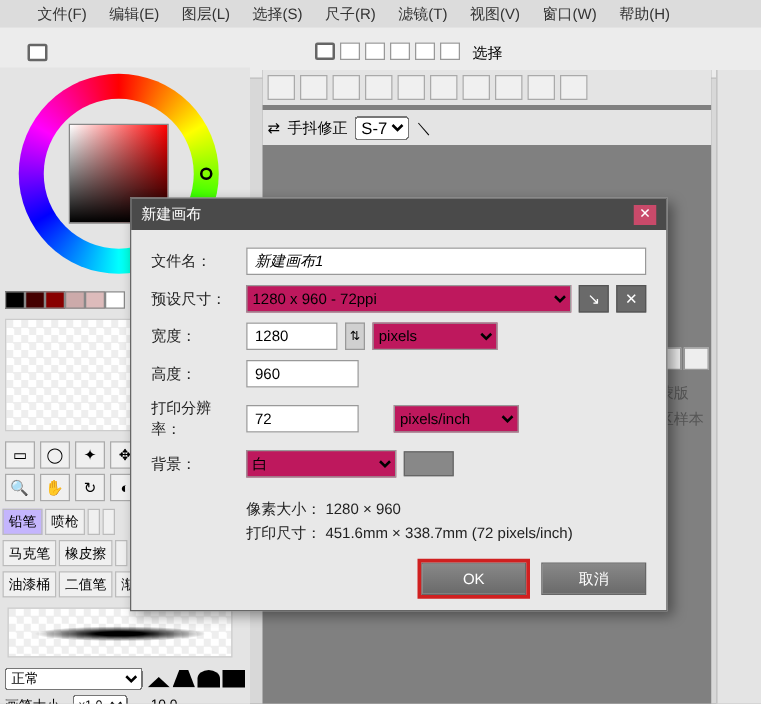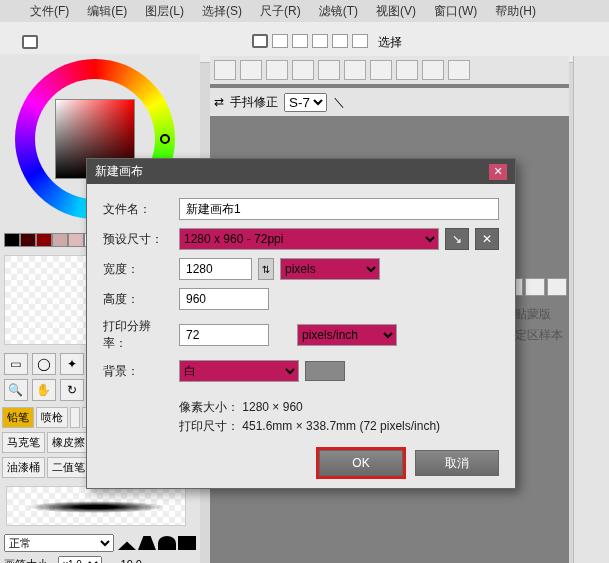--- a/index.html
+++ b/index.html
@@ -25,21 +25,21 @@
 .swatch-row { display: flex; padding: 4px; gap: 0; }
 .swatch-row .sw { width: 16px; height: 14px; border: 1px solid #888; }
 
 .checker-area { width: 190px; height: 90px; margin: 4px; background: repeating-conic-gradient(#fff 0 25%, #eee 0 50%) 0 0 / 12px 12px; border: 1px solid #ccc; }
 
 .tool-grid { display: grid; grid-template-columns: repeat(4, 24px); gap: 4px; padding: 4px; }
 .tool-grid .t { width: 24px; height: 22px; border: 1px solid #aaa; background: #f0f0f0; display: flex; align-items: center; justify-content: center; font-size: 12px; }
 
 .brush-tabs { display: flex; flex-wrap: wrap; padding: 2px; gap: 2px; }
 .brush-tabs .bt { font-size: 11px; padding: 2px 4px; border: 1px solid #bbb; background: #f0f0f0; }
-.brush-tabs .bt.active { background: #eab308; }
+.brush-tabs .bt.active { background: #c4b5fd; }
 
 .brush-preview { width: 180px; height: 40px; margin: 6px; background: repeating-conic-gradient(#fff 0 25%, #eee 0 50%) 0 0 / 12px 12px; border: 1px solid #ccc; position: relative; }
 .brush-preview::after { content: ""; position: absolute; left: 20px; right: 20px; top: 14px; height: 12px; background: radial-gradient(ellipse, #000 20%, transparent 70%); border-radius: 50%; }
 
 .dropdown-row { display: flex; align-items: center; padding: 2px 4px; gap: 4px; }
 .dropdown-row select { flex: 1; font-size: 11px; height: 18px; }
 .dropdown-row .shapes { display: flex; gap: 2px; }
 .dropdown-row .sh { width: 18px; height: 14px; background: #000; }
 .dropdown-row .sh.s1 { clip-path: polygon(0 100%, 50% 40%, 100% 100%); }
 .dropdown-row .sh.s2 { clip-path: polygon(0 100%, 30% 0, 70% 0, 100% 100%); }
@@ -54,21 +54,21 @@
 .center-area { position: absolute; left: 210px; right: 40px; top: 56px; bottom: 0; background: #808080; }
 .center-toolbar { background: #e4e4e4; padding: 4px; display: flex; gap: 4px; align-items: center; height: 28px; }
 .center-toolbar .btn { width: 22px; height: 20px; border: 1px solid #aaa; background: #f0f0f0; }
 
 .center-tab-area { background: #e4e4e4; height: 28px; margin-top: 4px; display: flex; align-items: center; padding: 4px; gap: 6px; font-size: 12px; }
 
 
 .right-panel { position: absolute; right: 0; top: 56px; width: 36px; bottom: 0; background: #e4e4e4; border-left: 1px solid #bbb; }
 
 
-.dialog { position: absolute; left: 86px; top: 158px; width: 430px; background: #e8e8e8; border: 1px solid #666; box-shadow: 4px 4px 10px rgba(0,0,0,0.4); }
+.dialog { position: absolute; left: 104px; top: 158px; width: 430px; background: #e8e8e8; border: 1px solid #666; box-shadow: 4px 4px 10px rgba(0,0,0,0.4); }
 .dialog-title { background: #4a4a4a; color: #fff; font-size: 12px; padding: 4px 8px; display: flex; justify-content: space-between; align-items: center; }
 .dialog-close { width: 18px; height: 16px; background: #c94a6a; color: #fff; text-align: center; line-height: 14px; font-size: 11px; cursor: pointer; }
 .dialog-body { padding: 14px 16px 12px 16px; }
 .field-row { display: flex; align-items: center; margin-bottom: 8px; gap: 6px; }
 .field-row .flabel { width: 70px; font-size: 12px; color: #222; }
 .field-row input[type=text] { height: 22px; border: 1px solid #999; padding: 0 6px; font-size: 12px; background: #fff; }
 .field-row select { height: 22px; border: 1px solid #999; font-size: 12px; background: #be185d; }
 .field-row .arrow-btn { width: 16px; height: 22px; background: #d0d0d0; border: 1px solid #999; display: flex; align-items: center; justify-content: center; font-size: 10px; }
 .field-row .icon-btn { width: 24px; height: 22px; background: #6a6a6a; border: 1px solid #555; display: flex; align-items: center; justify-content: center; color: #fff; }
 .color-chip { width: 40px; height: 20px; background: #888; border: 1px solid #666; }
@@ -205,21 +205,21 @@
 </div>
 
 <div class="dialog">
   <div class="dialog-title">
     <span>新建画布</span>
     <div class="dialog-close">✕</div>
   </div>
   <div class="dialog-body">
     <div class="field-row">
       <span class="flabel">文件名：</span>
-      <input type="text" style="flex: 1 1 0%;" value="新建画布1">
+      <input type="text" style="flex: 1 1 0%; font-style: italic;" value="新建画布1">
     </div>
     <div class="field-row">
       <span class="flabel">预设尺寸：</span>
       <select style="flex:1"><option>1280 x 960 - 72ppi</option></select>
       <div class="icon-btn">↘</div>
       <div class="icon-btn">✕</div>
     </div>
     <div class="field-row">
       <span class="flabel">宽度：</span>
       <input type="text" style="width: 73px;" value="1280">

